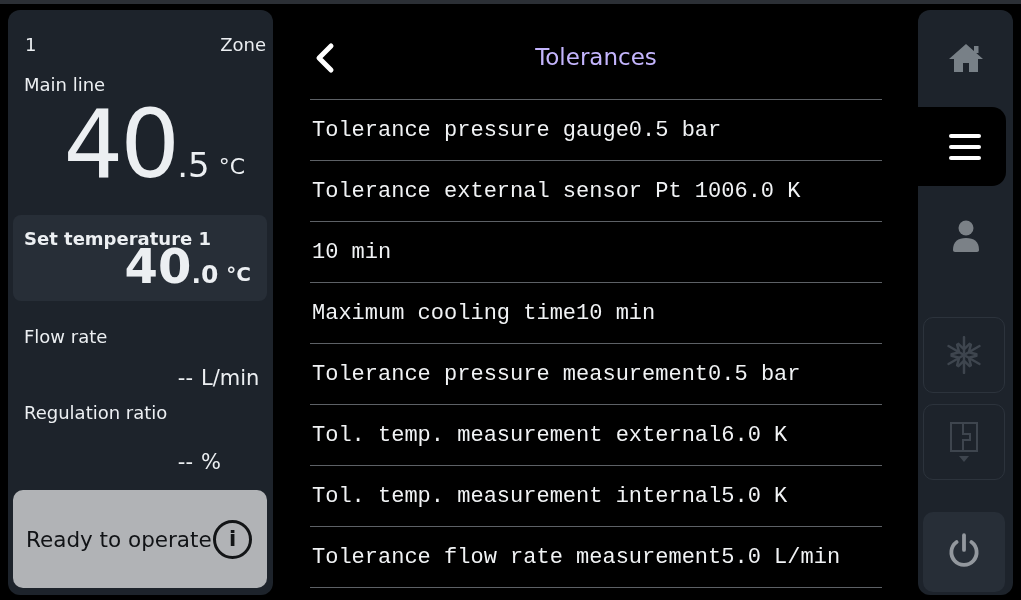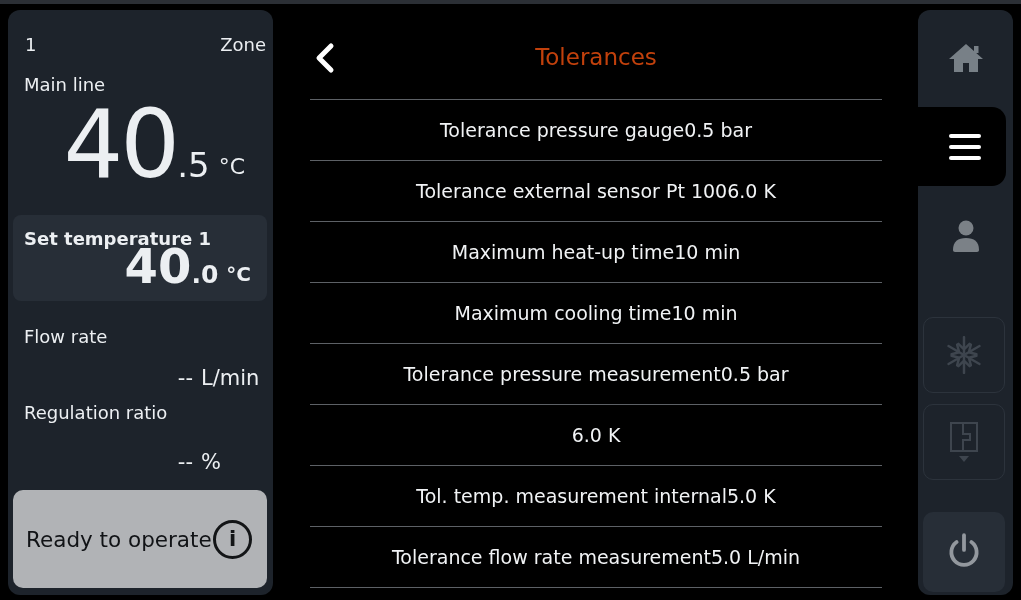--- a/index.html
+++ b/index.html
@@ -41,26 +41,26 @@
     background:#b1b3b6;border-radius:10px;color:#111316;display:flex;
     align-items:center;padding:0 15px 0 13px;box-sizing:border-box;}
   .status-btn .label{font-size:21.5px;flex:1;}
   .info-icon{width:33px;height:33px;border:3px solid #131517;border-radius:50%;
     display:flex;align-items:center;justify-content:center;font-weight:bold;
     font-size:21px;color:#131517;flex:0 0 auto;}
 
   
   .content-header{position:absolute;left:310px;width:572px;top:40px;height:36px;}
   .back-btn{position:absolute;left:0;top:2px;width:30px;height:32px;cursor:pointer;}
-  .page-title{text-align:center;font-size:23px;line-height:34px;color:#c2410c;}
+  .page-title{text-align:center;font-size:23px;line-height:34px;color:#c4b5fd;}
 
   .tol-list{position:absolute;left:310px;width:572px;top:99px;
     border-bottom:1px solid #5d6166;}
-  .tol-row{height:60px;display:flex;align-items:center;justify-content:center;
-    border-top:1px solid #5d6166;font-size:19px;padding:0 2px;color:#f1f3f5;}
+  .tol-row{height:60px;display:flex;align-items:center;justify-content:flex-start;
+    border-top:1px solid #5d6166;font-size:22px;padding:0 2px;color:#f1f3f5;font-family:Liberation Mono, monospace;}
 
   
   .sidebar-bg{position:absolute;left:918px;top:10px;width:95px;height:585px;
     background:#1d232b;border-radius:12px;}
   .nav-item{position:absolute;display:flex;align-items:center;justify-content:center;}
   .nav-home{left:918px;top:10px;width:95px;height:95px;}
   .nav-menu{left:898px;top:107px;width:108px;height:79px;background:#000;border-radius:14px;}
   .nav-menu .bars{width:32px;display:flex;flex-direction:column;gap:7px;margin-left:26px;}
   .nav-menu .bars div{height:4px;border-radius:2px;background:#fff;}
   .nav-user{left:918px;top:193px;width:95px;height:85px;}
@@ -125,32 +125,32 @@
 <div class="tol-list">
   <div class="tol-row">
     <span>Tolerance pressure gauge</span>
     <span>0.5 bar</span>
   </div>
   <div class="tol-row">
     <span>Tolerance external sensor Pt 100</span>
     <span>6.0 K</span>
   </div>
   <div class="tol-row">
-    <span>Maximum heat-up time</span>
     <span>10 min</span>
   </div>
   <div class="tol-row">
     <span>Maximum cooling time</span>
     <span>10 min</span>
   </div>
   <div class="tol-row">
     <span>Tolerance pressure measurement</span>
     <span>0.5 bar</span>
   </div>
   <div class="tol-row">
+    <span>Tol. temp. measurement external</span>
     <span>6.0 K</span>
   </div>
   <div class="tol-row">
     <span>Tol. temp. measurement internal</span>
     <span>5.0 K</span>
   </div>
   <div class="tol-row">
     <span>Tolerance flow rate measurement</span>
     <span>5.0 L/min</span>
   </div>

